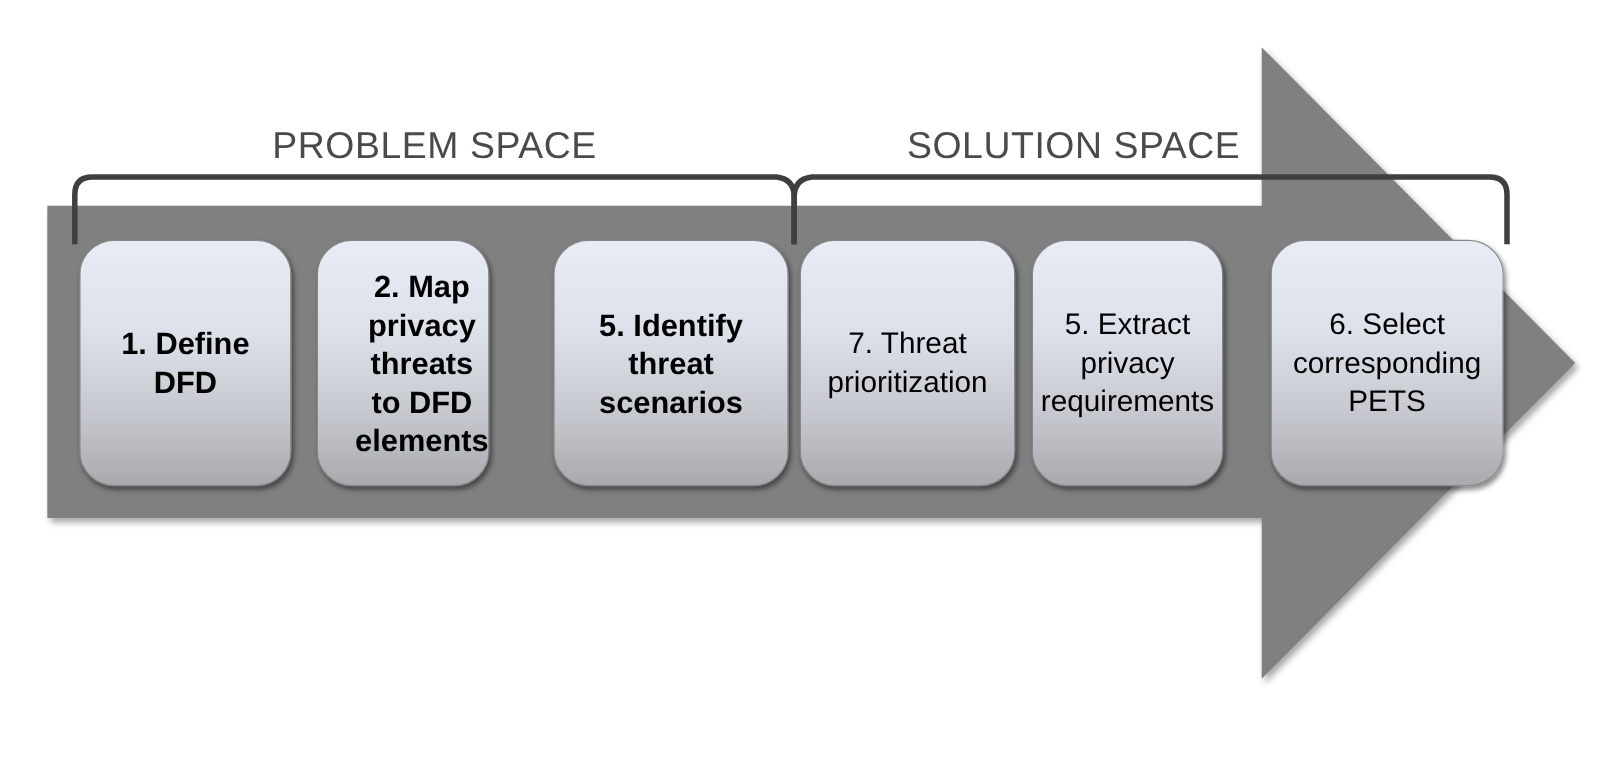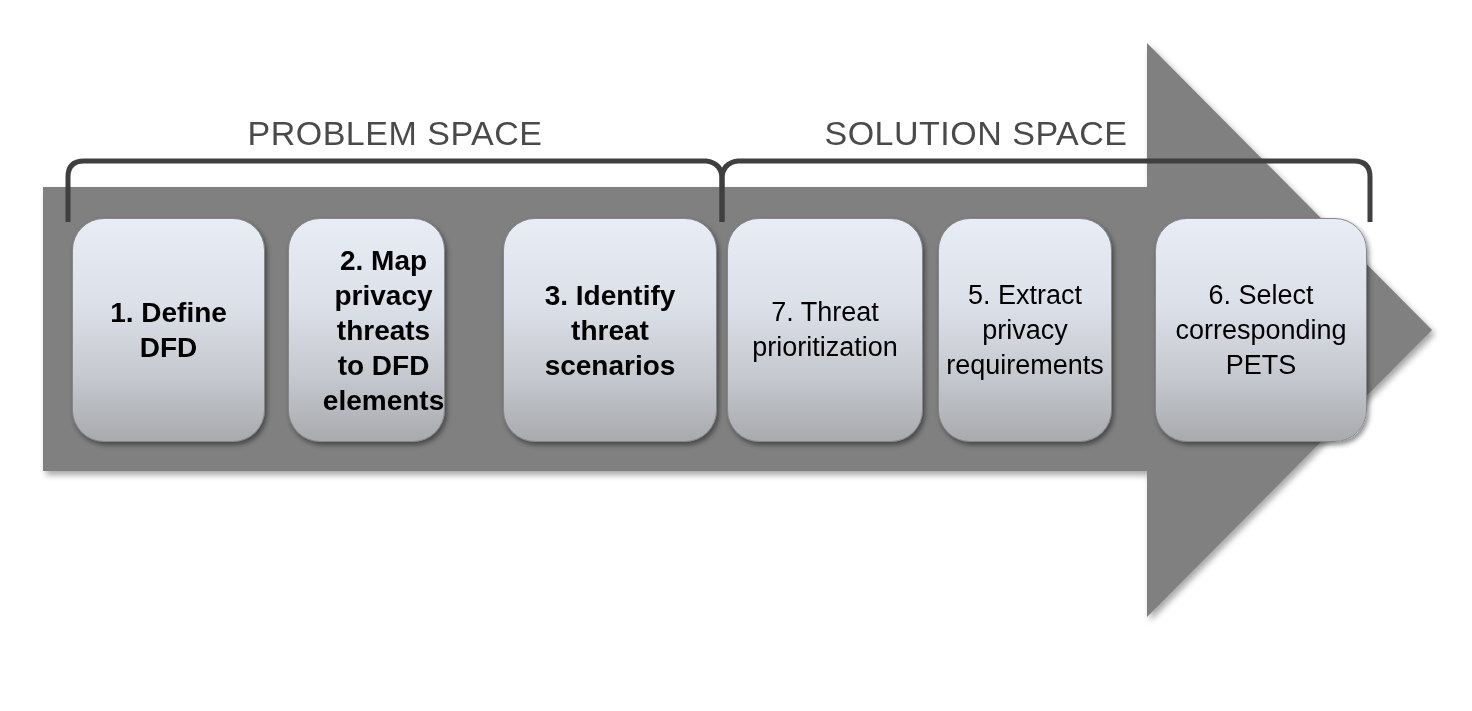--- a/index.html
+++ b/index.html
@@ -105,21 +105,21 @@
   <div class="space-label problem">PROBLEM SPACE</div>
   <div class="space-label solution">SOLUTION SPACE</div>
 
   <div class="step-box problem box1">
     <span>1. Define DFD</span>
   </div>
   <div class="step-box problem box2">
     <span>2. Map privacy threats to DFD elements</span>
   </div>
   <div class="step-box problem box3">
-    <span>3. Identify threat scenarios</span>
+    <span>5. Identify threat scenarios</span>
   </div>
   <div class="step-box solution box4">
     <span>7. Threat prioritization</span>
   </div>
   <div class="step-box solution box5">
     <span>5. Extract privacy requirements</span>
   </div>
   <div class="step-box solution box6">
     <span>6. Select corresponding PETS</span>
   </div>

